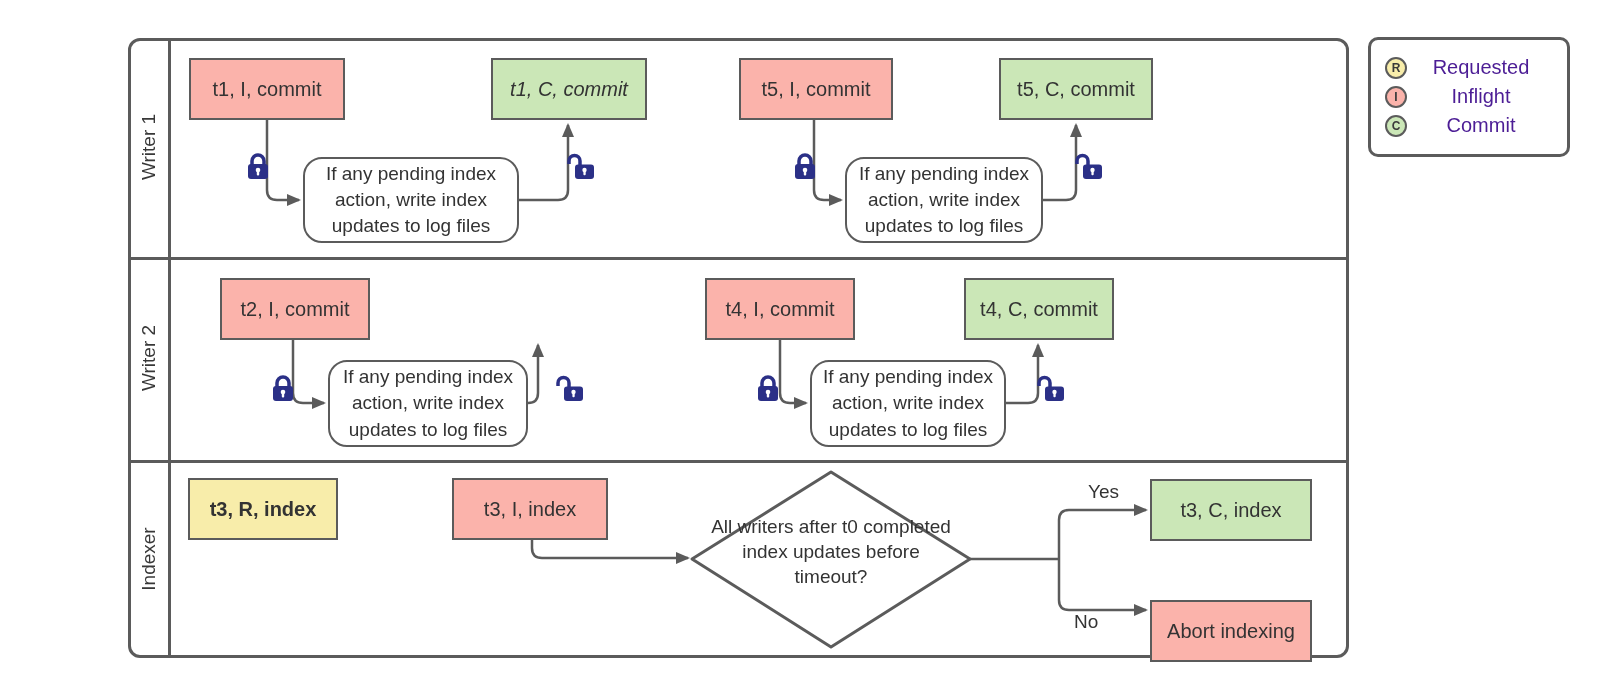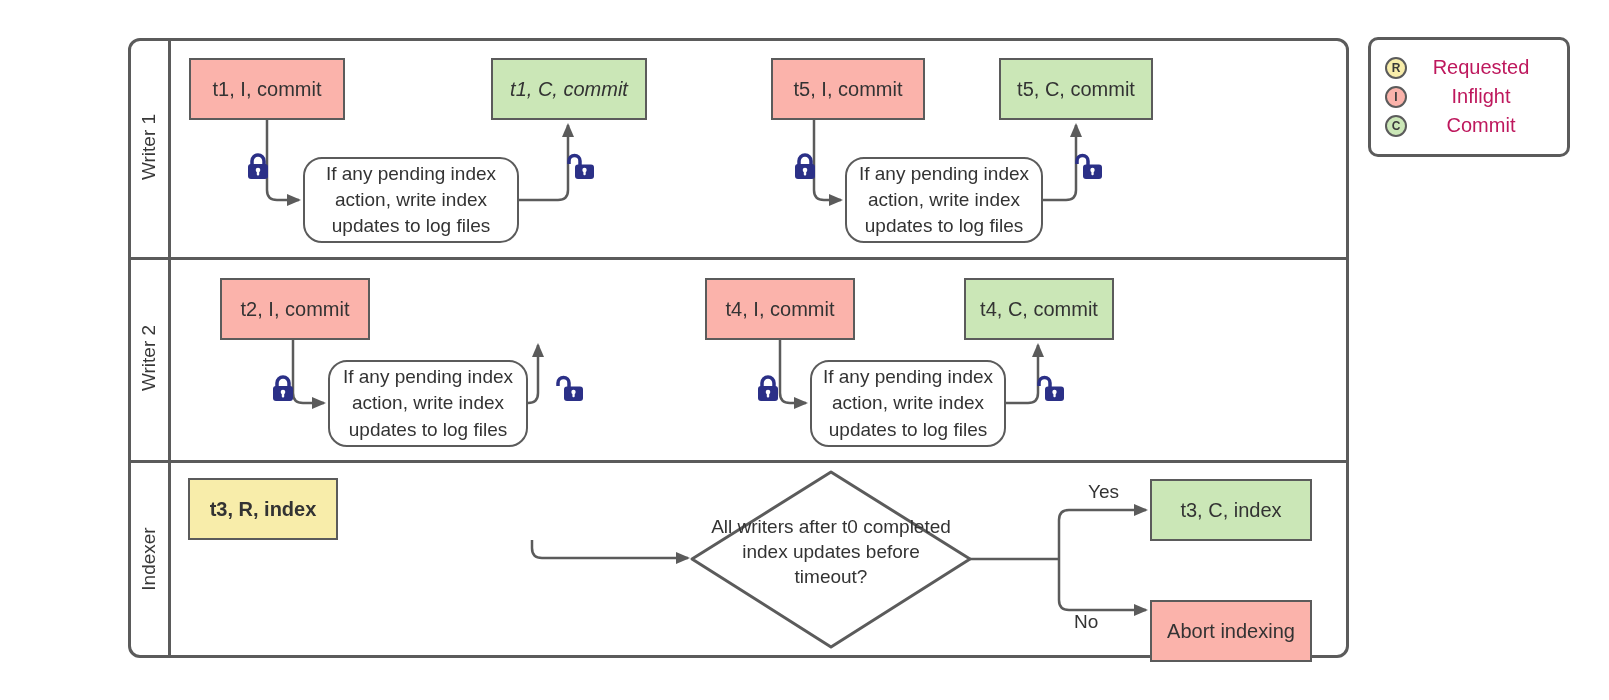--- a/index.html
+++ b/index.html
@@ -54,21 +54,21 @@
     position:absolute; left:1368px; top:37px; width:202px; height:120px;
     box-sizing:border-box; border:3px solid #5b5b5b; border-radius:10px;
     background:#fff; padding:13px 12px 0 14px; z-index:2;
   }
   .legend-row { display:flex; align-items:center; height:29px; }
   .legend-dot {
     width:22px; height:22px; border-radius:50%; border:2.5px solid #5b5b5b;
     box-sizing:border-box; display:flex; align-items:center; justify-content:center;
     font-size:12px; font-weight:bold; color:#3a3a3a; flex:0 0 auto;
   }
-  .legend-label { flex:1 1 auto; text-align:center; font-size:20px; color:#be185d; }
+  .legend-label { flex:1 1 auto; text-align:center; font-size:20px; color:#4c1d95; }
 </style>
 </head>
 <body>
 
 <div class="canvas">
 
   <div class="frame"></div>
   <div class="label-col-line"></div>
   <div class="lane-divider" style="top:257px;"></div>
   <div class="lane-divider" style="top:460px;"></div>
@@ -96,32 +96,33 @@
     <path class="conn" d="M 532 540 V 548 Q 532 558 542 558 H 688" marker-end="url(#arrow)"></path>
     <path class="conn" d="M 970 559 H 1059"></path>
     <path class="conn" d="M 1059 559 V 520 Q 1059 510 1069 510 H 1146" marker-end="url(#arrow)"></path>
     <path class="conn" d="M 1059 559 V 600 Q 1059 610 1069 610 H 1146" marker-end="url(#arrow)"></path>
 
     <polygon points="692,559 831,472 970,559 831,647" fill="#ffffff" stroke="#5b5b5b" stroke-width="3" stroke-linejoin="round"></polygon>
   </svg>
 
   <div class="node inflight" style="left:189px; top:58px;  width:156px; height:62px;">t1, I, commit</div>
   <div class="node commit" style="left:491px; top:58px;  width:156px; height:62px;font-style:italic;">t1, C, commit</div>
-  <div class="node inflight" style="left:739px; top:58px;  width:154px; height:62px;margin-left:32px;">t5, I, commit</div>
+  <div class="node inflight" style="left:739px; top:58px;  width:154px; height:62px;">t5, I, commit</div>
   <div class="node commit" style="left:999px; top:58px;  width:154px; height:62px;">t5, C, commit</div>
   <div class="note" style="left:303px; top:157px; width:216px; height:86px;">If any pending index action, write index updates to log files</div>
   <div class="note" style="left:845px; top:157px; width:198px; height:86px;">If any pending index action, write index updates to log files</div>
 
   <div class="node inflight" style="left:220px; top:278px; width:150px; height:62px;">t2, I, commit</div>
   <div class="node inflight" style="left:705px; top:278px; width:150px; height:62px;">t4, I, commit</div>
   <div class="node commit" style="left:964px; top:278px; width:150px; height:62px;">t4, C, commit</div>
   <div class="note" style="left:328px; top:360px; width:200px; height:87px;">If any pending index action, write index updates to log files</div>
   <div class="note" style="left:810px; top:360px; width:196px; height:87px;">If any pending index action, write index updates to log files</div>
 
   <div class="node requested" style="left:188px;  top:478px; width:150px; height:62px;font-weight:bold;">t3, R, index</div>
+  <div class="node inflight" style="left:452px;  top:478px; width:156px; height:62px;">t3, I, index</div>
   <div class="node commit" style="left:1150px; top:479px; width:162px; height:62px;text-align:right;">t3, C, index</div>
   <div class="node inflight" style="left:1150px; top:579px; width:162px; height:62px;margin-top:21px;">Abort indexing</div>
 
   <div class="decision-text">All writers after t0 completed index updates before timeout?</div>
   <div class="branch-label" style="left:1088px; top:481px;">Yes</div>
   <div class="branch-label" style="left:1074px; top:611px;">No</div>
 
   <svg class="lock" style="left:245px; top:151px;" width="26" height="30" viewBox="0 0 26 30">
     <path d="M7 14 V10 a6 6 0 0 1 12 0 V14" fill="none" stroke="#2b3087" stroke-width="3.5"></path>
     <rect x="3" y="13" width="20" height="15" rx="3" fill="#2b3087"></rect>

